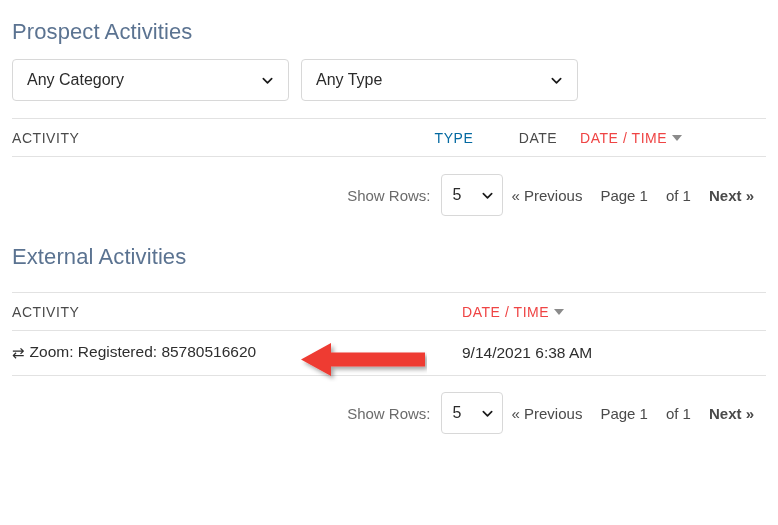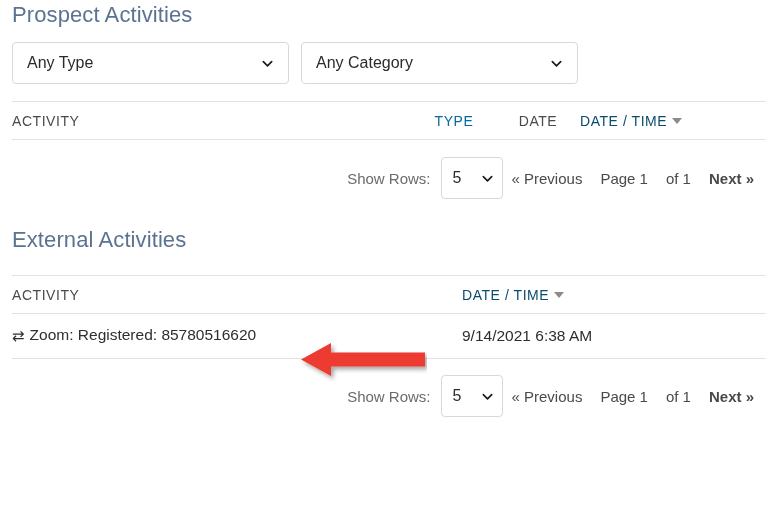--- a/index.html
+++ b/index.html
@@ -95,21 +95,21 @@
   .caret {
     display: inline-block;
     margin-left: 5px;
     width: 0;
     height: 0;
     border-left: 5px solid transparent;
     border-right: 5px solid transparent;
     border-top: 6px solid #8b8b8b;
     vertical-align: 2px;
   }
-  .sort-link { color: #0c4a6e; }
+  .sort-link { color: #ef4444; }
 
   .exchange-icon {
     display: inline-block;
     font-size: 15px;
     color: #2e2e2e;
     margin-right: 5px;
     vertical-align: -1px;
   }
 
   
@@ -155,37 +155,37 @@
     width: 130px;
     height: 42px;
     pointer-events: none;
   }
 </style>
 </head>
 <body>
 
 <div class="page">
 
-  <div style="padding-top:4px;">
+  <div style="padding-top:21px;">
 
     <h2 class="section-title">Prospect Activities</h2>
 
     <div class="filter-row">
+
+      <div class="select-box category-filter">
+        <span class="sel-label">Any Category</span>
+        <span class="chevron">
+          <svg viewBox="0 0 14 14" width="13" height="13">
+            <path d="M2.5 5 L7 9.5 L11.5 5" fill="none" stroke="#1a1a1a" stroke-width="1.8" stroke-linecap="round" stroke-linejoin="round"></path>
+          </svg>
+        </span>
+      </div>
 
       <div class="select-box type-filter">
         <span class="sel-label">Any Type</span>
-        <span class="chevron">
-          <svg viewBox="0 0 14 14" width="13" height="13">
-            <path d="M2.5 5 L7 9.5 L11.5 5" fill="none" stroke="#1a1a1a" stroke-width="1.8" stroke-linecap="round" stroke-linejoin="round"></path>
-          </svg>
-        </span>
-      </div>
-
-      <div class="select-box category-filter">
-        <span class="sel-label">Any Category</span>
         <span class="chevron">
           <svg viewBox="0 0 14 14" width="13" height="13">
             <path d="M2.5 5 L7 9.5 L11.5 5" fill="none" stroke="#1a1a1a" stroke-width="1.8" stroke-linecap="round" stroke-linejoin="round"></path>
           </svg>
         </span>
       </div>
 
     </div>
 
     <table class="data-table" style="margin-top:17px;">

